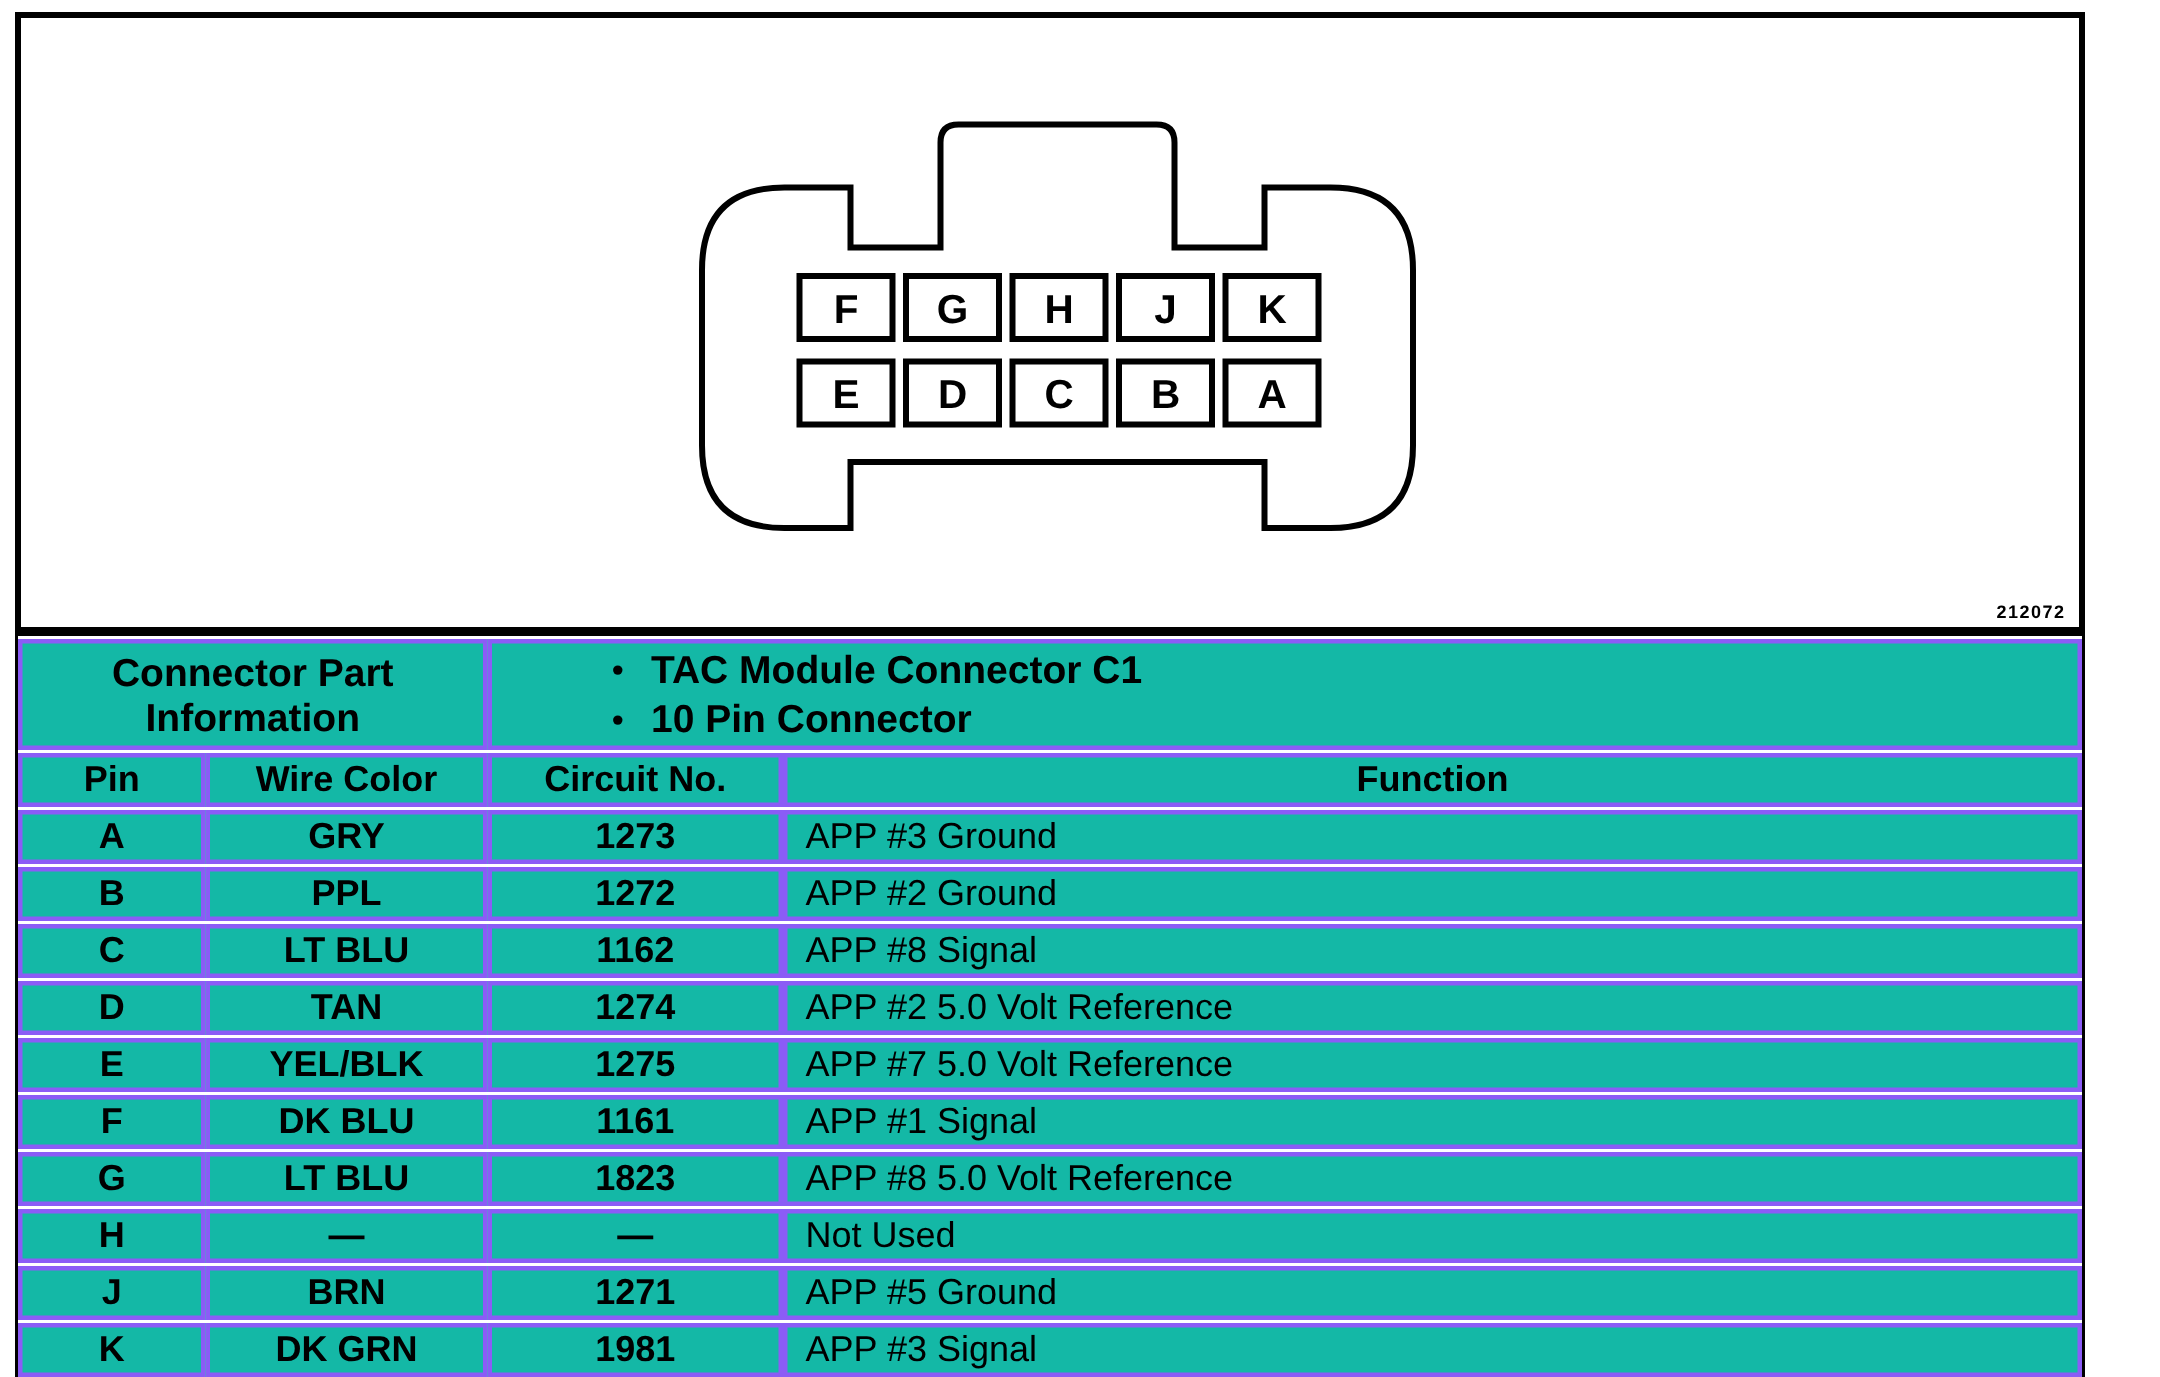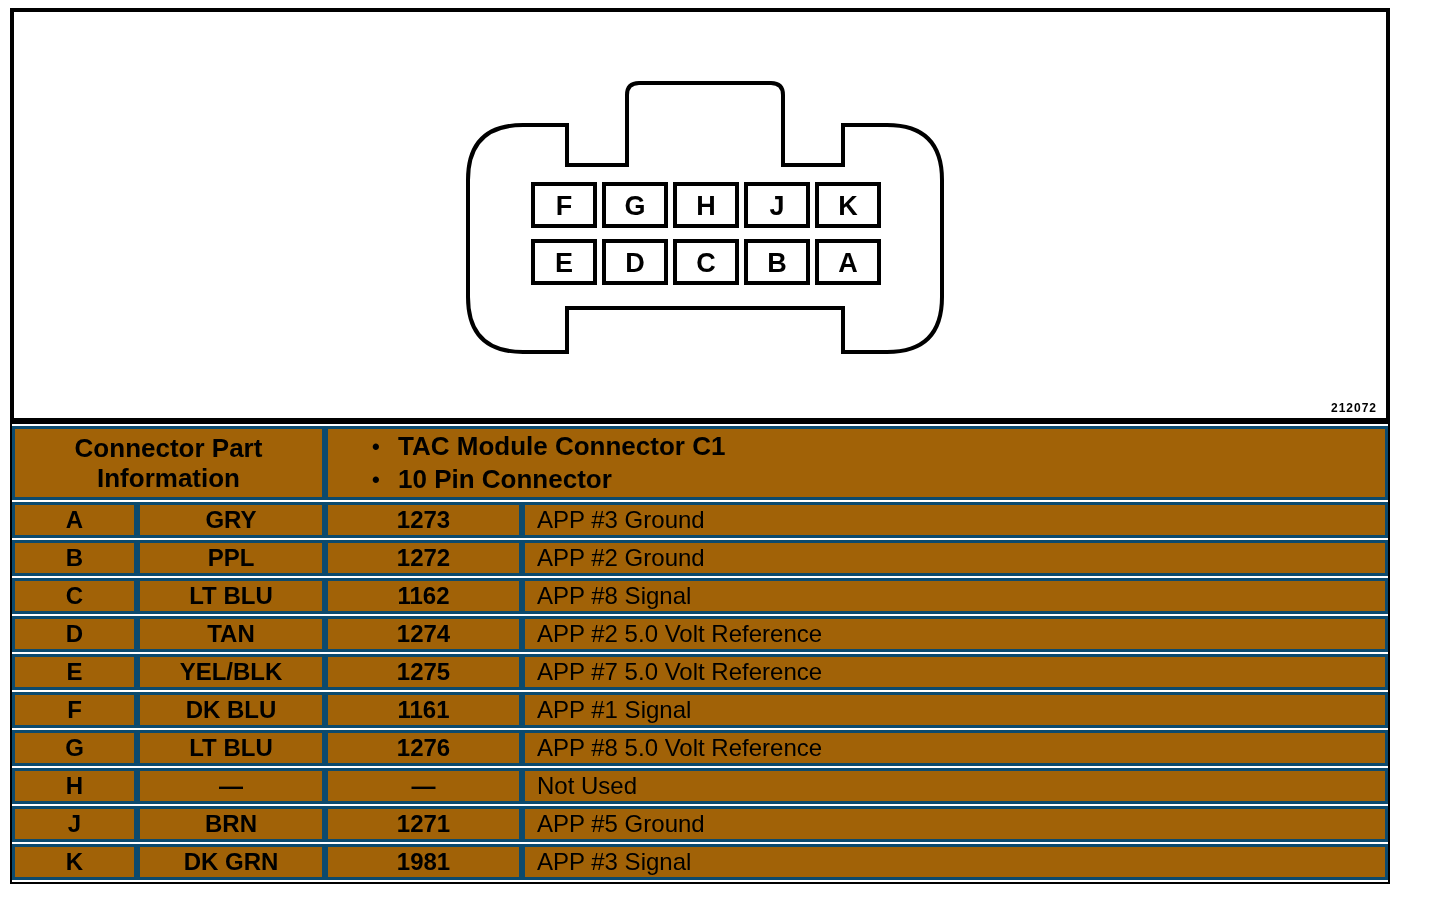--- a/index.html
+++ b/index.html
@@ -50,41 +50,41 @@
   table.pinout {
     width: 1380px;
     table-layout: fixed;
     border-collapse: separate;
     border-spacing: 0 2px;
     border: 2px solid #000;
     box-sizing: border-box;
     margin-top: 0px;
   }
   table.pinout th, table.pinout td {
-    border: 3px solid #0c4a6e;
-    background: #a16207;
+    border: 3px solid #8b5cf6;
+    background: #14b8a6;
     overflow: hidden;
     white-space: nowrap;
   }
   .part-info {
     height: 64px;
     text-align: center;
     vertical-align: middle;
     font-size: 26px;
     font-weight: bold;
     line-height: 30px;
   }
   .bullets-cell {
     text-align: left;
     vertical-align: middle;
     padding-left: 44px;
     font-size: 26px;
     font-weight: bold;
   }
-  .bullet-line { line-height: 32px; }
+  .bullet-line { line-height: 32px; margin-left: 36px; }
   .bullet-glyph {
     display: inline-block;
     width: 26px;
     font-size: 22px;
     vertical-align: 1px;
   }
   th.colhead {
     height: 28px;
     font-size: 24px;
     font-weight: bold;
@@ -165,20 +165,26 @@
         </th>
         <th colspan="2" class="bullets-cell">
           <div class="bullet-line">
             <span class="bullet-glyph">•</span><span>TAC Module Connector C1</span>
           </div>
           <div class="bullet-line">
             <span class="bullet-glyph">•</span><span>10 Pin Connector</span>
           </div>
         </th>
       </tr>
+      <tr>
+        <th class="colhead">Pin</th>
+        <th class="colhead">Wire Color</th>
+        <th class="colhead">Circuit No.</th>
+        <th class="colhead">Function</th>
+      </tr>
     </thead>
     <tbody id="rows-body">
         <tr>
           <td class="ctr">A</td>
           <td class="ctr">GRY</td>
           <td class="ctr">1273</td>
           <td class="fn">APP #3 Ground</td>
         </tr>
         <tr>
           <td class="ctr">B</td>
@@ -206,21 +212,21 @@
         </tr>
         <tr>
           <td class="ctr">F</td>
           <td class="ctr">DK BLU</td>
           <td class="ctr">1161</td>
           <td class="fn">APP #1 Signal</td>
         </tr>
         <tr>
           <td class="ctr">G</td>
           <td class="ctr">LT BLU</td>
-          <td class="ctr">1276</td>
+          <td class="ctr">1823</td>
           <td class="fn">APP #8 5.0 Volt Reference</td>
         </tr>
         <tr>
           <td class="ctr">H</td>
           <td class="ctr">—</td>
           <td class="ctr">—</td>
           <td class="fn">Not Used</td>
         </tr>
         <tr>
           <td class="ctr">J</td>

